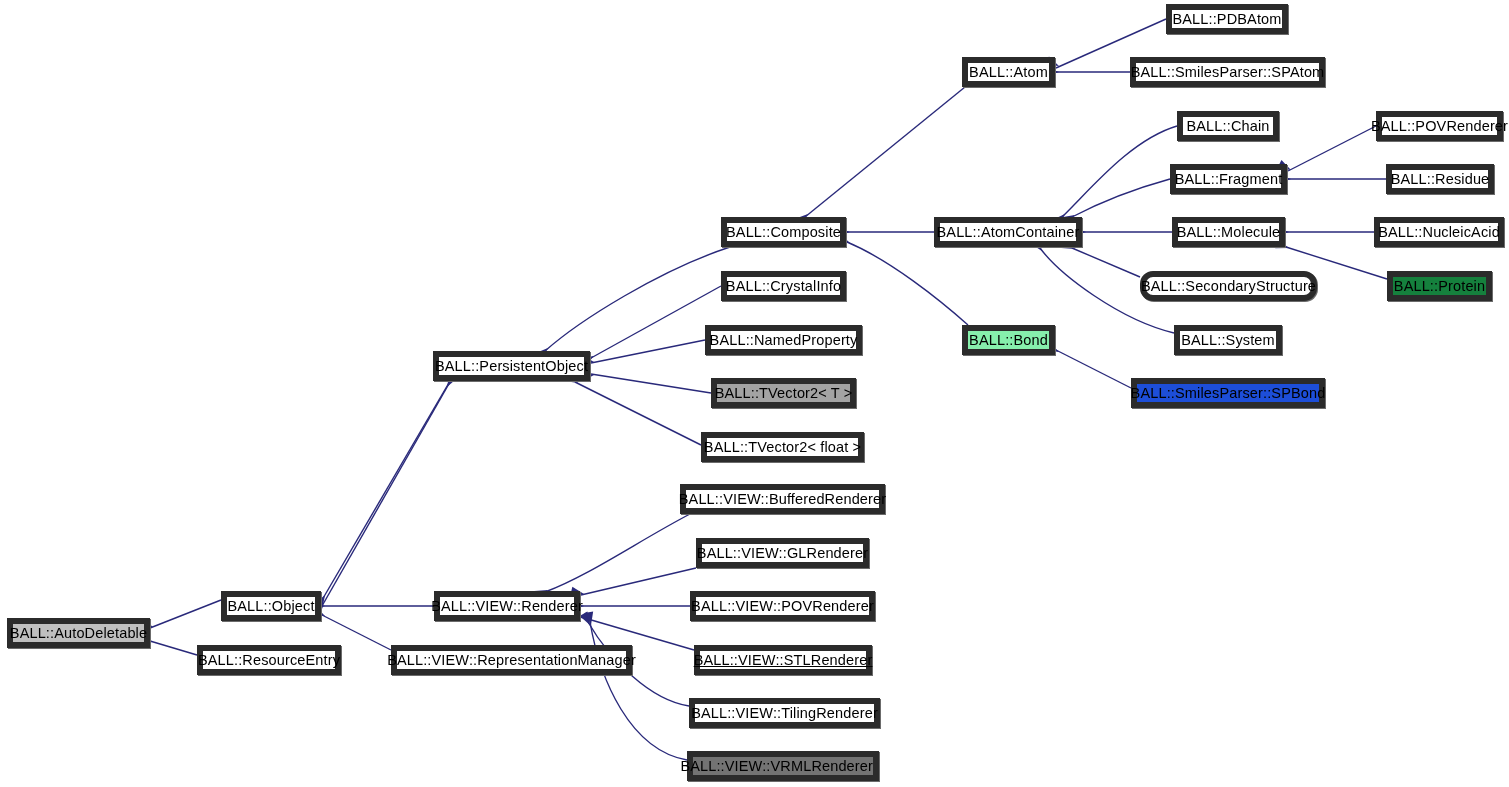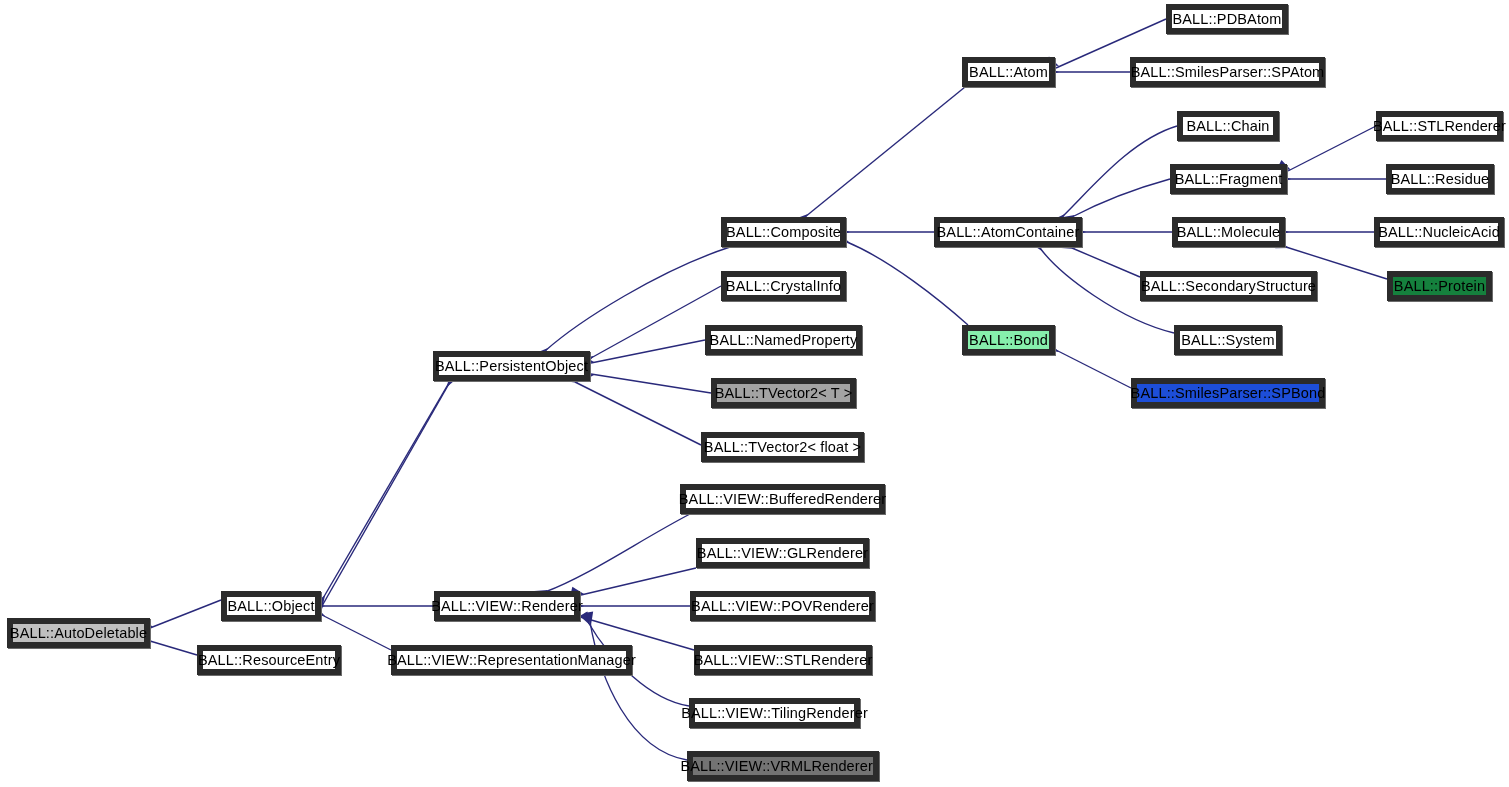--- a/index.html
+++ b/index.html
@@ -160,28 +160,28 @@
       </div>
       <div class="node" style="left: 1177px; top: 111px; width: 102px; height: 30px; border-color: rgb(43, 43, 43); background: rgb(255, 255, 255); color: rgb(0, 0, 0);">
         <span class="node-label">BALL::Chain</span>
       </div>
       <div class="node" style="left: 1170px; top: 164px; width: 117px; height: 30px; border-color: rgb(43, 43, 43); background: rgb(255, 255, 255); color: rgb(0, 0, 0);">
         <span class="node-label">BALL::Fragment</span>
       </div>
       <div class="node" style="left: 1172px; top: 217px; width: 113px; height: 30px; border-color: rgb(43, 43, 43); background: rgb(255, 255, 255); color: rgb(0, 0, 0);">
         <span class="node-label">BALL::Molecule</span>
       </div>
-      <div class="node" style="left: 1140px; top: 271px; width: 177px; height: 30px; border-color: rgb(43, 43, 43); background: rgb(255, 255, 255); color: rgb(0, 0, 0);">
+      <div class="node" style="left: 1140px; top: 271px; width: 177px; height: 30px; border-color: rgb(43, 43, 43); background: rgb(255, 255, 255); color: rgb(0, 0, 0); border-radius: 13px;">
         <span class="node-label">BALL::SecondaryStructure</span>
       </div>
       <div class="node" style="left: 1174px; top: 325px; width: 108px; height: 30px; border-color: rgb(43, 43, 43); background: rgb(255, 255, 255); color: rgb(0, 0, 0);">
         <span class="node-label">BALL::System</span>
       </div>
       <div class="node" style="left: 1376px; top: 111px; width: 127px; height: 30px; border-color: rgb(43, 43, 43); background: rgb(255, 255, 255); color: rgb(0, 0, 0);">
-        <span class="node-label">BALL::STLRenderer</span>
+        <span class="node-label">BALL::POVRenderer</span>
       </div>
       <div class="node" style="left: 1386px; top: 164px; width: 108px; height: 30px; border-color: rgb(43, 43, 43); background: rgb(255, 255, 255); color: rgb(0, 0, 0);">
         <span class="node-label">BALL::Residue</span>
       </div>
       <div class="node" style="left: 1374px; top: 217px; width: 130px; height: 30px; border-color: rgb(43, 43, 43); background: rgb(255, 255, 255); color: rgb(0, 0, 0);">
         <span class="node-label">BALL::NucleicAcid</span>
       </div>
       <div class="node" style="left: 1387px; top: 271px; width: 105px; height: 30px; border-color: rgb(43, 43, 43); background: #15803d; color: rgb(0, 0, 0);">
         <span class="node-label">BALL::Protein</span>
       </div>
@@ -199,23 +199,23 @@
       </div>
       <div class="node" style="left: 434px; top: 591px; width: 146px; height: 30px; border-color: rgb(43, 43, 43); background: rgb(255, 255, 255); color: rgb(0, 0, 0);">
         <span class="node-label">BALL::VIEW::Renderer</span>
       </div>
       <div class="node" style="left: 690px; top: 591px; width: 185px; height: 30px; border-color: rgb(43, 43, 43); background: rgb(255, 255, 255); color: rgb(0, 0, 0);">
         <span class="node-label">BALL::VIEW::POVRenderer</span>
       </div>
       <div class="node" style="left: 391px; top: 645px; width: 241px; height: 30px; border-color: rgb(43, 43, 43); background: rgb(255, 255, 255); color: rgb(0, 0, 0);">
         <span class="node-label">BALL::VIEW::RepresentationManager</span>
       </div>
-      <div class="node" style="left: 694px; top: 645px; width: 178px; height: 30px; border-color: rgb(43, 43, 43); background: rgb(255, 255, 255); color: rgb(0, 0, 0);">
+      <div class="node" style="left: 694px; top: 645px; width: 178px; height: 30px; border-color: rgb(43, 43, 43); background: rgb(255, 255, 255); color: rgb(0, 0, 0); text-decoration: underline;">
         <span class="node-label">BALL::VIEW::STLRenderer</span>
       </div>
-      <div class="node" style="left: 689px; top: 698px; width: 171px; height: 30px; border-color: rgb(43, 43, 43); background: rgb(255, 255, 255); color: rgb(0, 0, 0);">
+      <div class="node" style="left: 689px; top: 698px; width: 191px; height: 30px; border-color: rgb(43, 43, 43); background: rgb(255, 255, 255); color: rgb(0, 0, 0);">
         <span class="node-label">BALL::VIEW::TilingRenderer</span>
       </div>
       <div class="node" style="left: 687px; top: 751px; width: 192px; height: 30px; border-color: rgb(43, 43, 43); background: #737373; color: rgb(0, 0, 0); justify-content: flex-end;">
         <span class="node-label">BALL::VIEW::VRMLRenderer</span>
       </div>
     </div>
 </div>
 
 </body></html>

